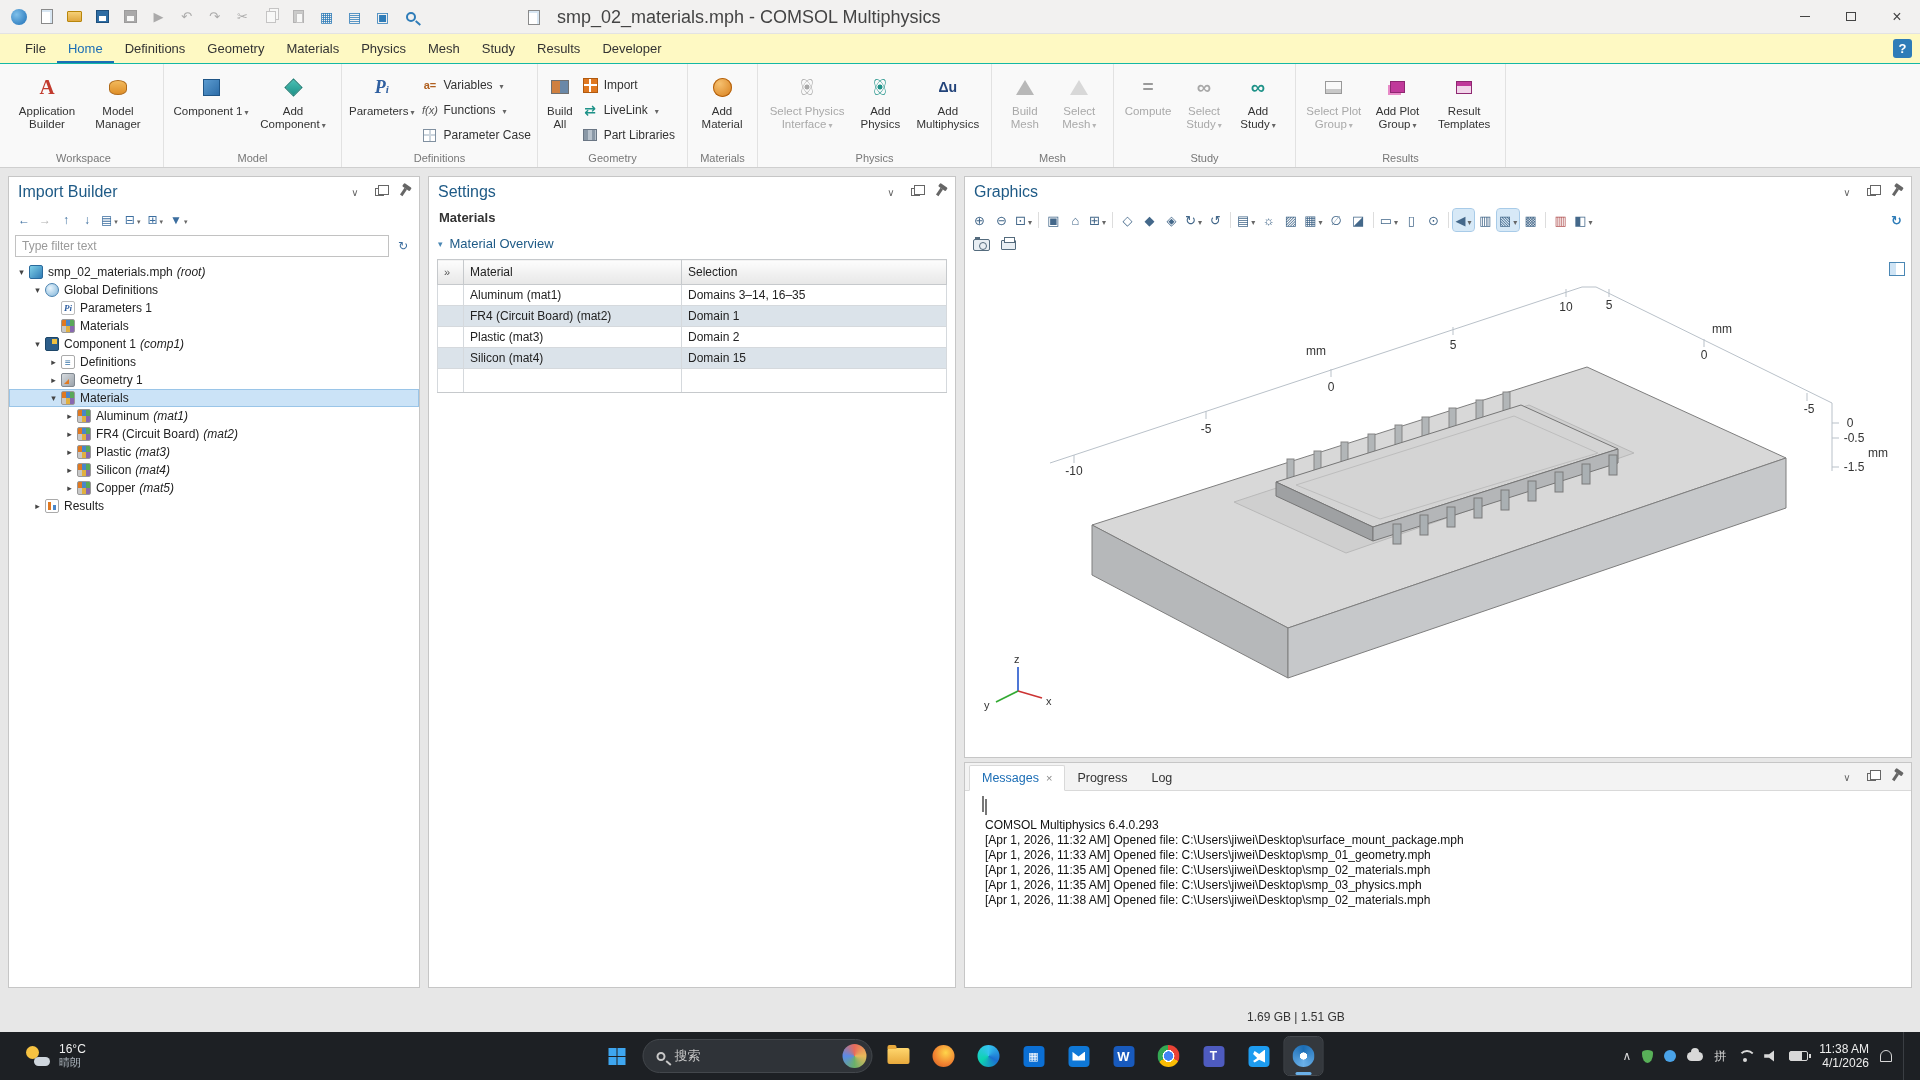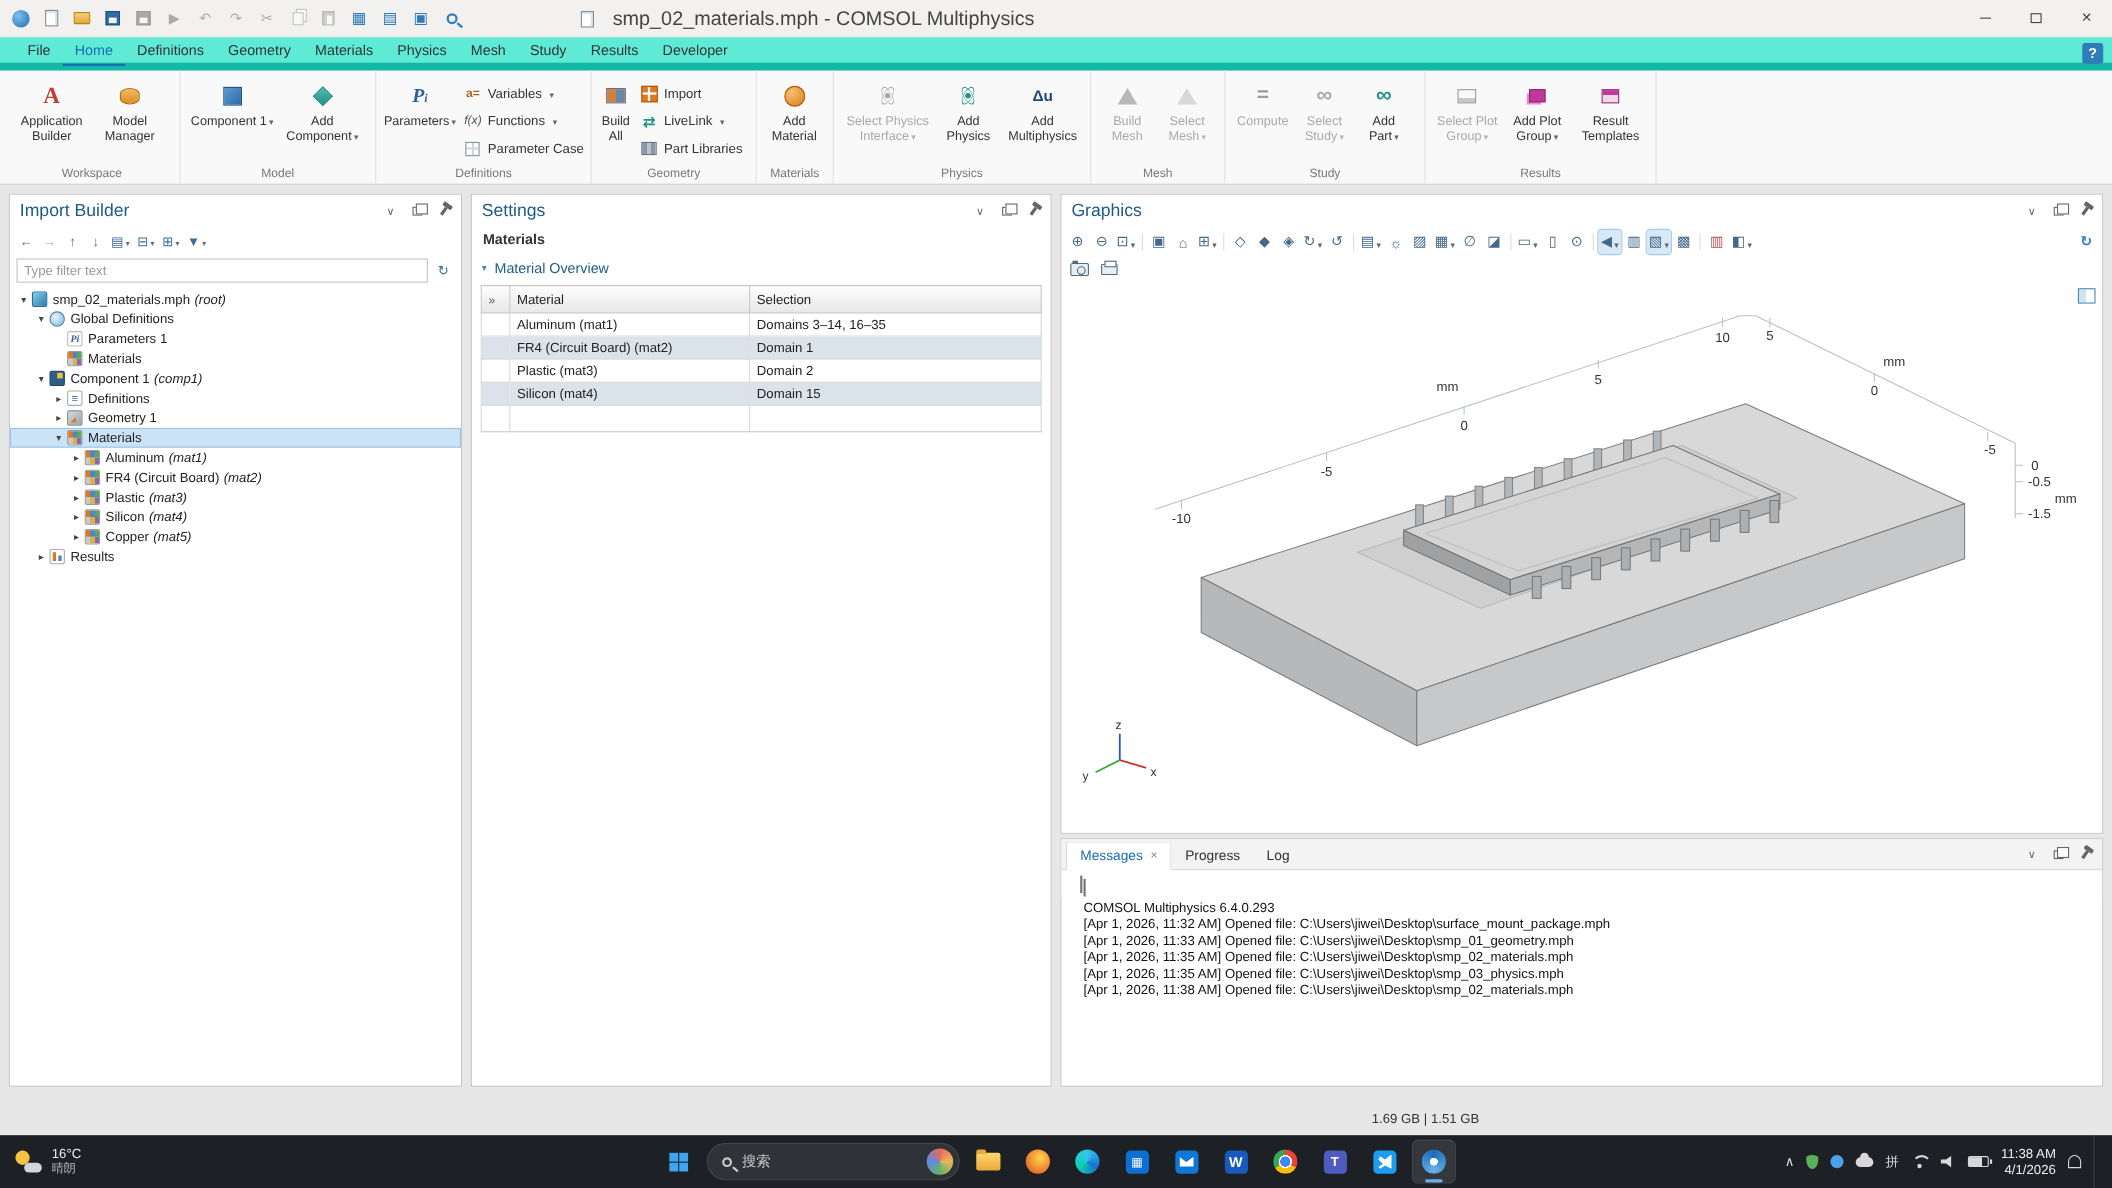--- a/index.html
+++ b/index.html
@@ -23,21 +23,21 @@
   .qi-zoom{width:10px;height:10px;border:2px solid #2e7cb8;border-radius:50%;position:relative}
   .qi-zoom::after{content:"";position:absolute;left:7px;top:8px;width:6px;height:2px;background:#2e7cb8;transform:rotate(40deg)}
   .title-text{position:absolute;left:528px;top:0;height:34px;display:flex;align-items:center;gap:17px;font-size:18px;color:#444}
   .winctl{margin-left:auto;display:flex;height:34px}
   .wbtn{width:46px;height:34px;display:flex;align-items:center;justify-content:center;color:#444}
   .ic-min{width:10px;height:1px;background:#444}
   .ic-max{width:10px;height:9px;border:1px solid #444}
   .ic-x{font-size:16px;line-height:16px}
 
   
-  .menubar{height:30px;background:#5eead4;border-bottom:7px solid #14b8a6;display:flex;align-items:center;padding-left:14px;position:relative}
+  .menubar{height:30px;background:#fef9c3;border-bottom:1px solid #14b8a6;display:flex;align-items:center;padding-left:14px;position:relative}
   .mitem{padding:7px 11px 5px;font-size:13px;color:#333;border-bottom:2px solid transparent}
   .mitem.active{color:#1b6db5;border-bottom-color:#1b6db5}
   .help-btn{position:absolute;right:8px;top:5px;width:19px;height:19px;background:#2e7cb8;color:#fff;border-radius:3px;display:flex;align-items:center;justify-content:center;font-weight:bold;font-size:13px}
 
   
   .ribbon{height:104px;background:#f9f9f9;border-bottom:1px solid #cfcfcf;display:flex;align-items:stretch;padding-left:4px}
   .rgroup{position:relative;display:flex;align-items:flex-start;padding:3px 7px 18px;border-right:1px solid #e2e2e2;gap:2px}
   .glabel{position:absolute;left:0;right:0;bottom:3px;text-align:center;font-size:11px;color:#777}
   .rbig{display:flex;flex-direction:column;align-items:center;padding-top:5px;gap:3px;border-radius:3px}
   .bicon{height:30px;display:flex;align-items:center;justify-content:center}
@@ -158,21 +158,21 @@
   .mtab .x{color:#888;font-size:11px}
   .mtabs .pchrome{position:absolute;right:9px;top:7px}
   .mtoolbar{height:26px;display:flex;align-items:center;gap:9px;padding:0 8px;background:#fff}
   .ic-pencil{width:13px;height:4px;background:linear-gradient(90deg,#555 0 15%,#e8b93c 15% 85%,#f0c8c8 85%);transform:rotate(-40deg);border-radius:1px}
   .ic-ctable{width:11px;height:9px;border:1px solid #777;background:linear-gradient(#c8d8e8 0 3px,#fff 3px);box-shadow:3px 3px 0 -1px #fff,3px 3px 0 0 #777}
   .mlog{padding:1px 20px;font-size:12px;line-height:15px;color:#111}
   .memstat{position:absolute;left:1247px;top:842px;font-size:12px;color:#333}
 
   
   .taskbar{position:absolute;left:0;bottom:0;width:1920px;height:48px;background:#1d2024;display:flex;align-items:center;color:#ddd}
-  .tb-weather{display:flex;align-items:center;gap:9px;padding:0 14px;height:48px}
+  .tb-weather{display:flex;align-items:center;gap:9px;padding:0 26px;height:48px}
   .w-ic{position:relative;width:24px;height:20px}
   .w-sun{position:absolute;left:0;top:0;width:13px;height:13px;border-radius:50%;background:#f6c242}
   .w-cloud{position:absolute;right:0;bottom:0;width:16px;height:9px;border-radius:6px;background:#cfd6dd}
   .wtxt{display:flex;flex-direction:column;line-height:13px}
   .wtemp{font-size:12px;color:#f0f0f0}
   .wcond{font-size:11px;color:#aab2ba}
   .tb-center{position:absolute;left:50%;transform:translateX(-50%);display:flex;align-items:center;gap:7px;height:48px}
   .tb-start{width:38px;height:38px;border-radius:5px;display:flex;align-items:center;justify-content:center}
   .ic-win11{width:17px;height:17px;position:relative}
   .ic-win11::before{content:"";position:absolute;left:0;top:0;width:8px;height:8px;background:#3ea6f0;box-shadow:9px 0 #3ea6f0,0 9px #3ea6f0,9px 9px #3ea6f0}
@@ -432,21 +432,21 @@
     <div class="rbig dis" style="width:54px">
       <span class="bicon">
           <span class="ic-inf-g">∞</span>
         </span>
       <span class="blbl"><span>Select Study</span><span class="chev"></span></span>
     </div>
     <div class="rbig" style="width:50px">
       <span class="bicon">
           <span class="ic-inf-t">∞</span>
         </span>
-      <span class="blbl"><span>Add Part</span><span class="chev"></span></span>
+      <span class="blbl"><span>Add Study</span><span class="chev"></span></span>
     </div>
     <span class="glabel">Study</span>
   </div>
 
   <div class="rgroup" style="width:210px">
     <div class="rbig dis" style="width:62px">
       <span class="bicon">
           <span class="ic-plots"></span>
         </span>
       <span class="blbl"><span>Select Plot Group</span><span class="chev"></span></span>

